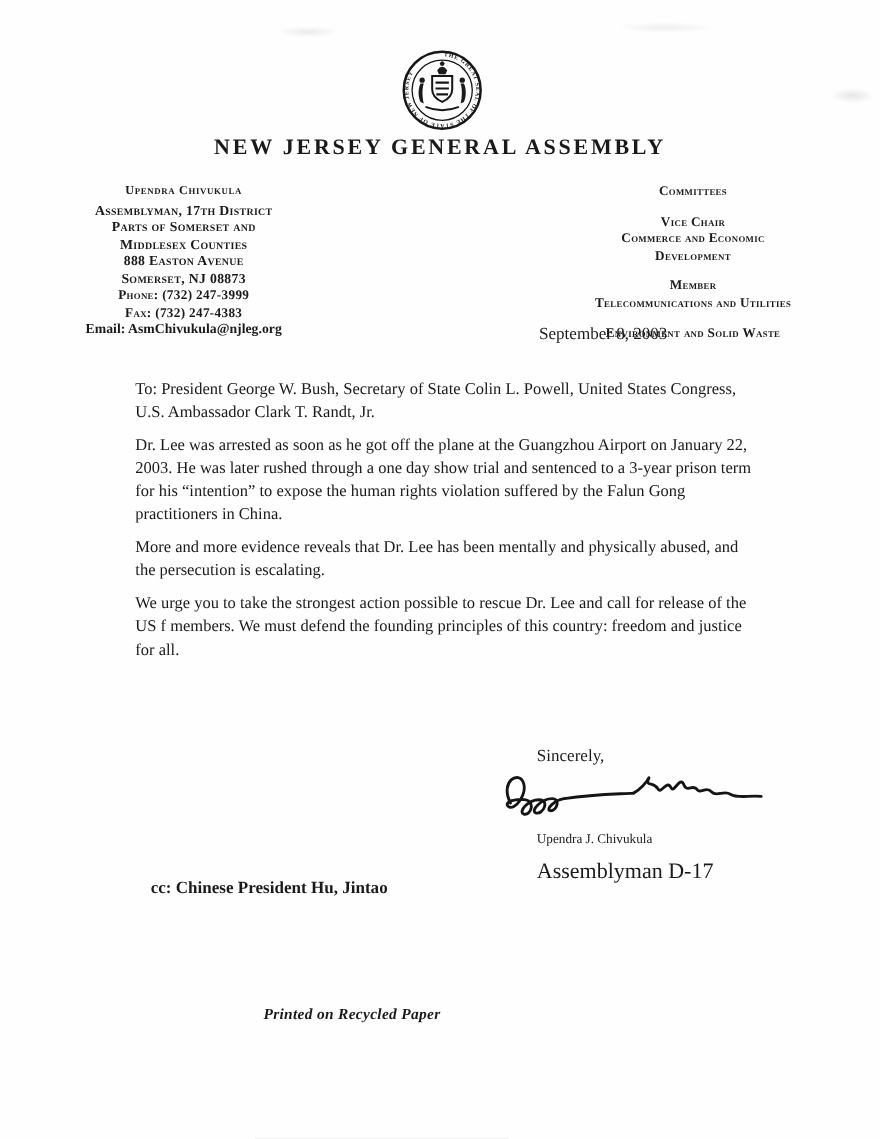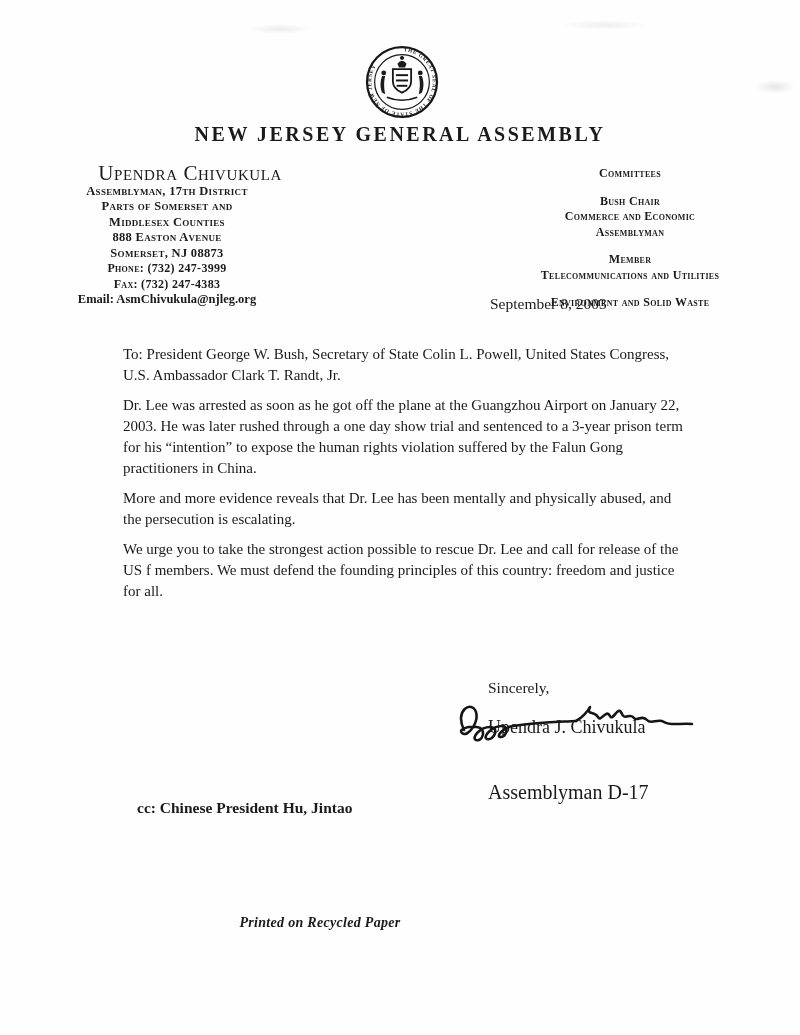--- a/index.html
+++ b/index.html
@@ -24,35 +24,35 @@
     position:absolute;left:0;top:123px;width:800px;
     text-align:center;
     font-size:20px;font-weight:bold;
     letter-spacing:2.5px;
   }
 
   .col{position:absolute;top:166px;text-align:center;line-height:15.5px;}
   .col.left{left:52px;width:230px;}
   .col.right{left:500px;width:260px;}
   .sc{font-variant:small-caps;letter-spacing:.3px;}
-  .col .name{font-size:21px;font-weight:normal;letter-spacing:.6px;margin-bottom:2px;text-align:right;}
+  .col .name{font-size:11px;font-weight:bold;letter-spacing:.6px;margin-bottom:2px;}
   .col .ln{font-size:12.5px;font-weight:bold;}
   .col .ln.tiny{font-size:12px;}
   .col .email{font-size:12.5px;font-weight:bold;font-variant:normal;letter-spacing:0;}
   .col.right .group{margin-bottom:12px;}
   .col.right .ln{font-size:12px;}
 
   .date-line{position:absolute;left:490px;top:295px;font-size:15.5px;}
 
   .body-text{position:absolute;left:123px;top:344px;width:562px;font-size:15px;line-height:21px;}
   .body-text p{margin:0 0 9px 0;text-align:left;}
 
   .closing{position:absolute;left:488px;top:679px;font-size:15.5px;}
   .signature{position:absolute;left:450px;top:696px;width:250px;height:54px;}
-  .sig-name{position:absolute;left:488px;top:717px;font-size:18px;text-align:right;}
+  .sig-name{position:absolute;left:488px;top:755px;font-size:12px;text-align:right;}
   .sig-title{position:absolute;left:488px;top:781px;font-size:20px;}
 
   .cc{position:absolute;left:137px;font-size:15.5px;font-weight:bold;}
   .cc.one{top:799px;}
   .cc.two{top:826px;}
 
   .footer{
     position:absolute;left:0;top:915px;width:640px;
     text-align:center;font-size:14px;font-style:italic;font-weight:bold;
     letter-spacing:.3px;
@@ -105,23 +105,23 @@
     <div class="ln tiny sc">Phone: (732) 247-3999</div>
     <div class="ln tiny sc">Fax: (732) 247-4383</div>
     <div class="email">Email: AsmChivukula@njleg.org</div>
   </div>
 
   <div class="col right">
     <div class="group">
       <div class="ln sc">Committees</div>
     </div>
     <div class="group">
-      <div class="ln sc">Bush Chair</div>
+      <div class="ln sc">Vice Chair</div>
       <div class="ln sc">Commerce and Economic</div>
-      <div class="ln sc">Assemblyman</div>
+      <div class="ln sc">Development</div>
     </div>
     <div class="group">
       <div class="ln sc">Member</div>
       <div class="ln sc">Telecommunications and Utilities</div>
     </div>
     <div class="group">
       <div class="ln sc">Environment and Solid Waste</div>
     </div>
   </div>
 

